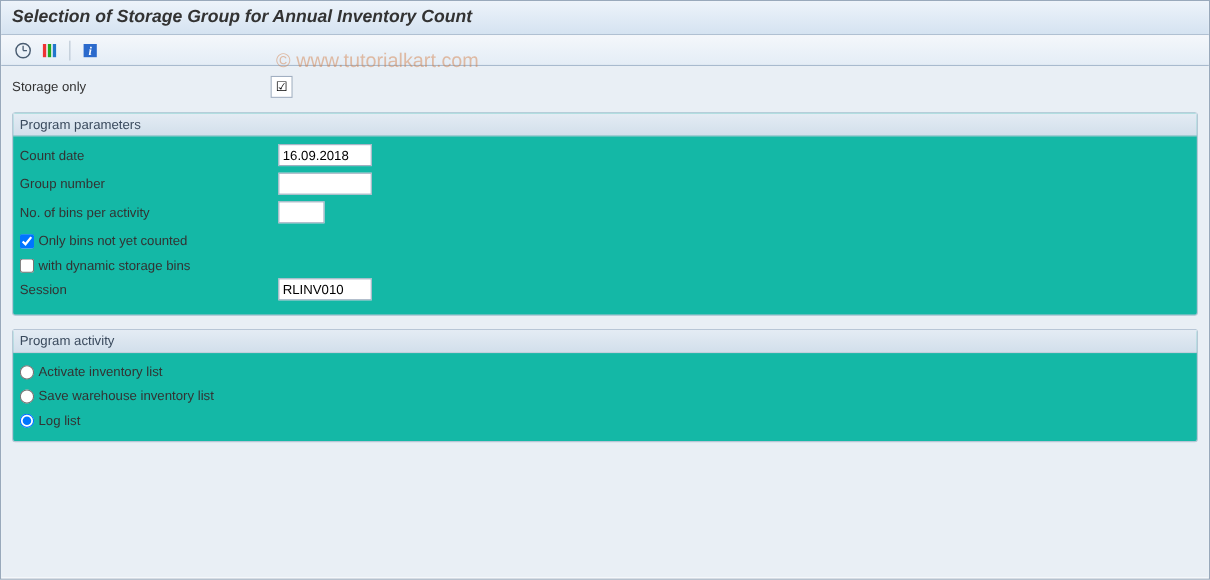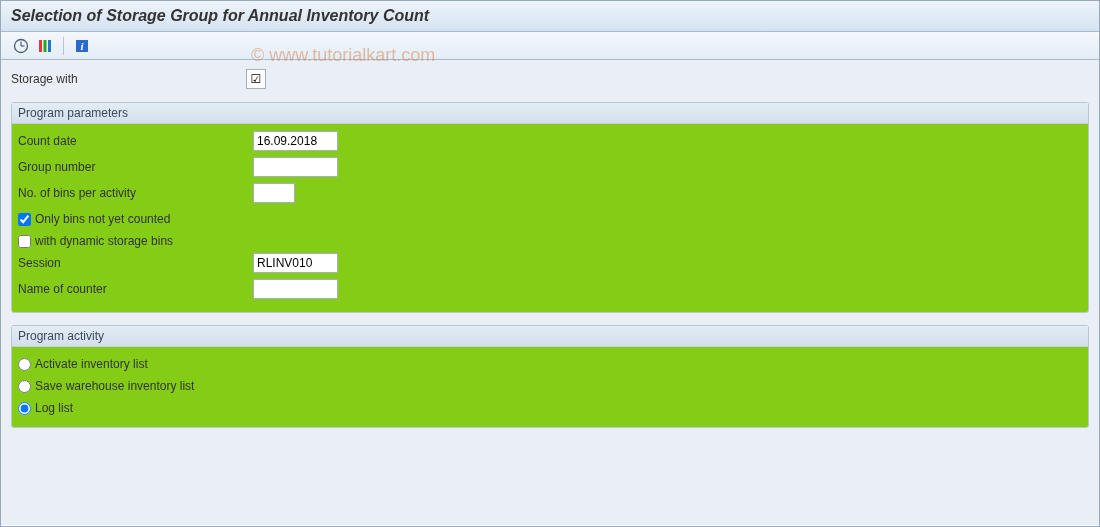--- a/index.html
+++ b/index.html
@@ -81,21 +81,21 @@
       margin-left:50px;
       cursor:pointer;
       color:#6a4b00;
       font-weight:bold;
     }
     .groupbox {
       border: 1px solid #b8c6d6;
       border-radius: 3px;
       margin-top: 12px;
       padding: 0;
-      background:#84cc16;
+      background:#14b8a6;
     }
     .groupbox-title {
       background: linear-gradient(to bottom,#e4ecf4,#d2dfeb);
       border-bottom:1px solid #c3cfdc;
       padding: 3px 6px;
       color: #3a4a5d;
     }
     .groupbox-body{padding:6px 6px 8px 6px;}
     .chk-row, .rad-row {display:flex;align-items:center;height:22px;}
     .chk-row input, .rad-row input{margin:0 4px 0 0;}
@@ -128,21 +128,21 @@
     <svg width="16" height="16" viewBox="0 0 16 16">
      <rect x="2" y="2" width="12" height="12" fill="#2b6acc"></rect>
      <text x="8" y="12" text-anchor="middle" fill="#fff" font-size="11" font-family="serif" font-weight="bold" font-style="italic">i</text>
     </svg>
   </span>
 </div>
 
 <div class="content-area">
 
   <div class="form-row">
-    <span class="form-label">Storage with</span>
+    <span class="form-label">Storage only</span>
     <span class="match-check">☑</span>
   </div>
 
   <div class="groupbox">
     <div class="groupbox-title">Program parameters</div>
     <div class="groupbox-body">
       <div class="form-row">
         <span class="form-label">Count date</span>
         <input type="text" class="med" value="16.09.2018" style="">
       </div>
@@ -159,24 +159,20 @@
         <label for="cb1">Only bins not yet counted</label>
       </div>
       <div class="chk-row">
         <input type="checkbox" id="cb3" style="">
         <label for="cb3">with dynamic storage bins</label>
       </div>
       <div class="form-row">
         <span class="form-label">Session</span>
         <input type="text" class="med" value="RLINV010" style="">
       </div>
-      <div class="form-row">
-        <span class="form-label">Name of counter</span>
-        <input type="text" class="med" value="" style="">
-      </div>
     </div>
   </div>
 
   <div class="groupbox">
     <div class="groupbox-title">Program activity</div>
     <div class="groupbox-body">
       <div class="rad-row">
         <input type="radio" name="act" id="r1" style="">
         <label for="r1">Activate inventory list</label>
       </div>

